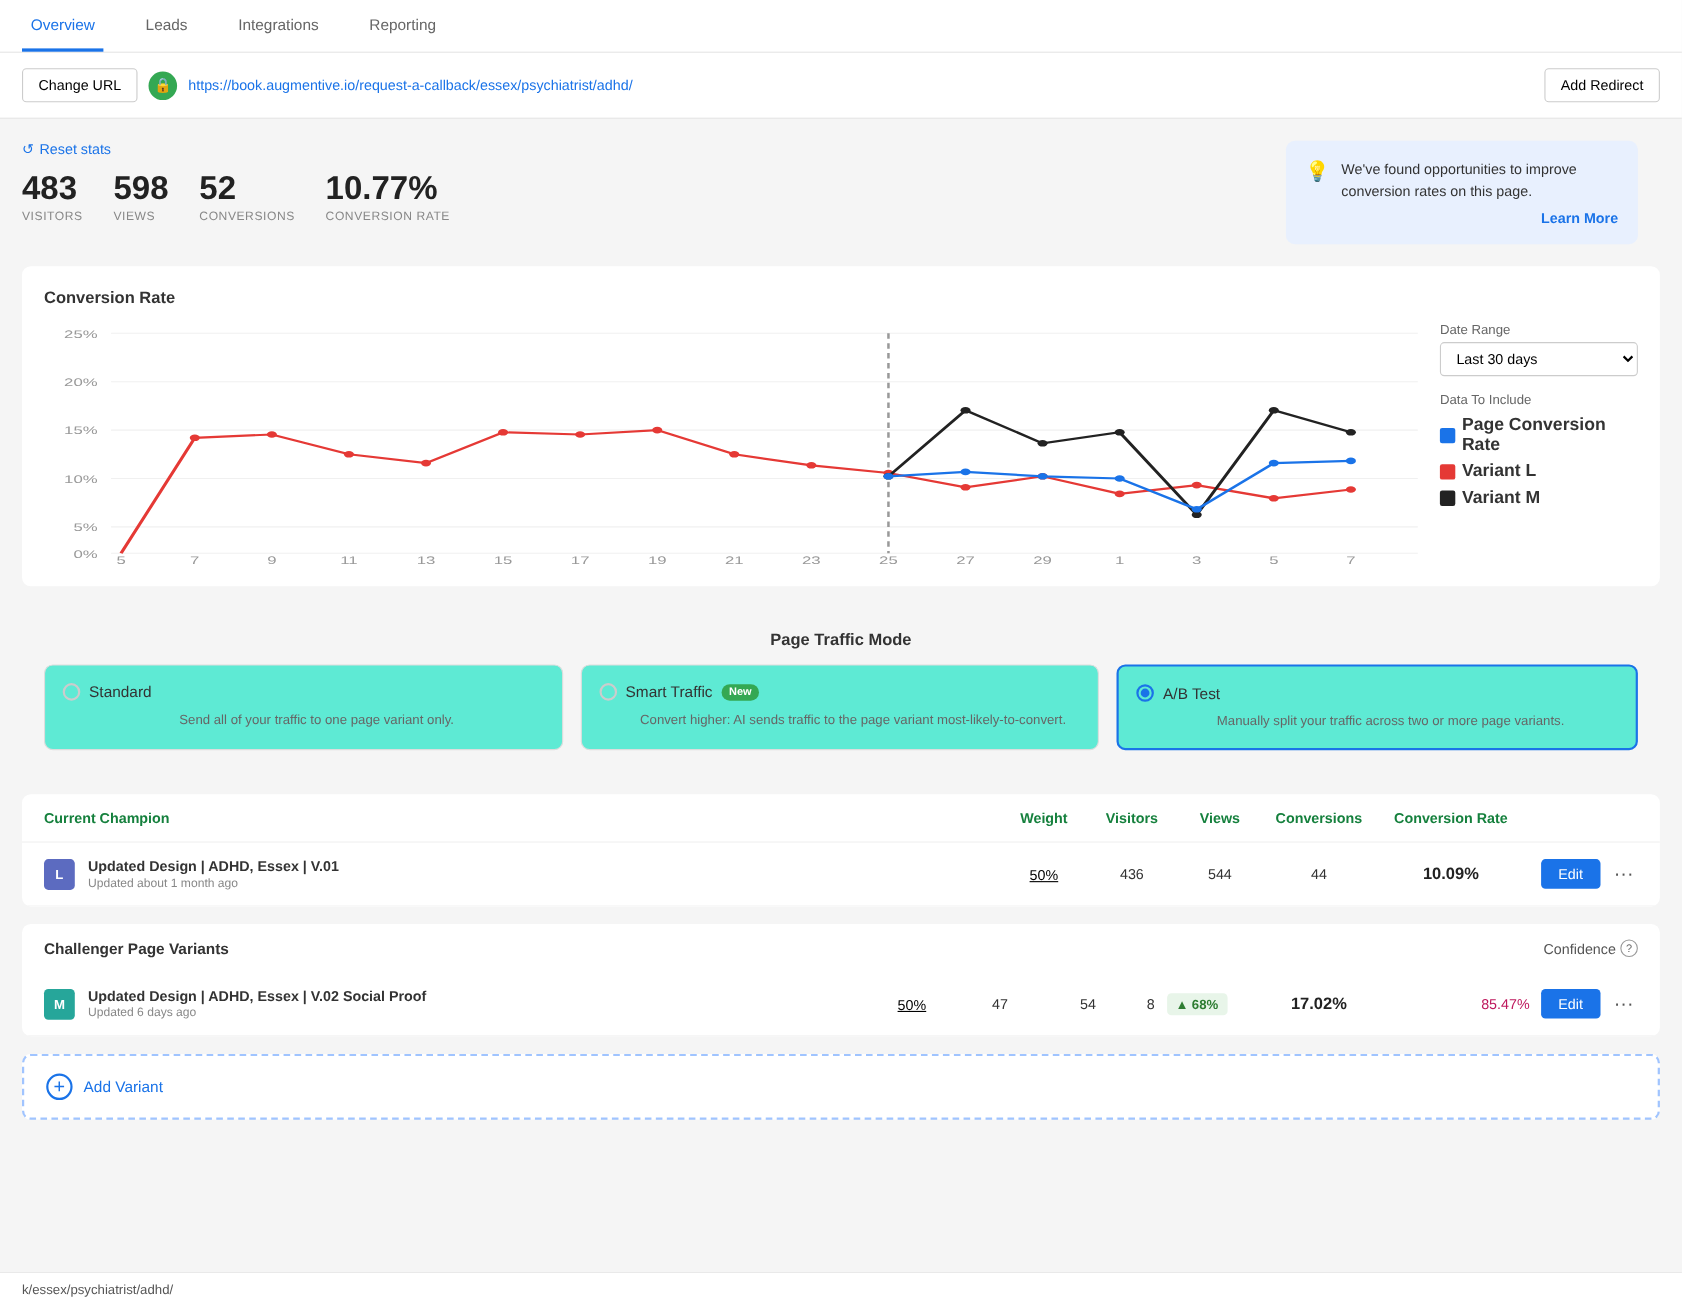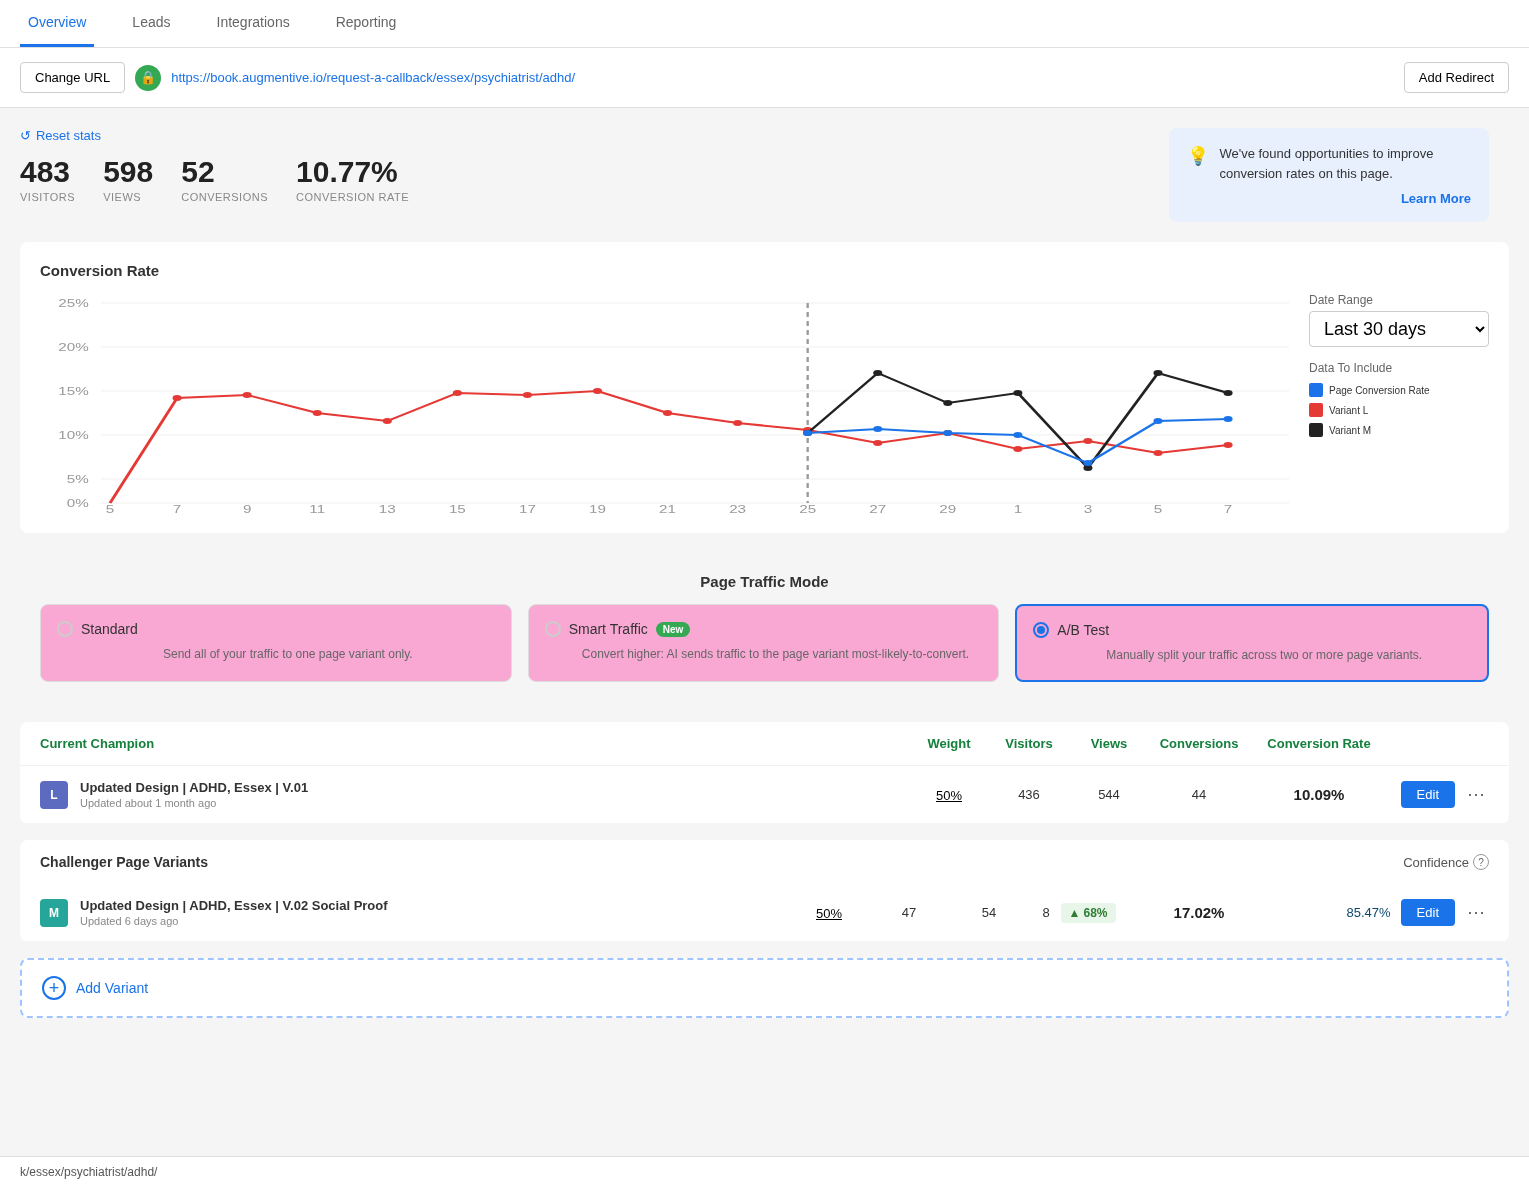--- a/index.html
+++ b/index.html
@@ -36,38 +36,38 @@
     .opp-text { font-size: 13px; color: #333; line-height: 1.5; }
     .learn-more-link { color: #1a73e8; font-weight: 600; font-size: 13px; cursor: pointer; display: block; text-align: right; margin-top: 8px; }
 
     
     .chart-section { background: #fff; border-radius: 8px; padding: 20px; margin-bottom: 20px; }
     .chart-title { font-size: 15px; font-weight: 600; margin-bottom: 14px; }
     .chart-container { display: flex; gap: 20px; }
     .chart-area { flex: 1; position: relative; height: 220px; }
     .chart-controls { width: 180px; flex-shrink: 0; }
     .date-range-label { font-size: 12px; color: #666; margin-bottom: 4px; }
-    .date-range-select { width: 100%; border: 1px solid #ccc; border-radius: 4px; padding: 6px 10px; font-size: 18px; background: #fff; cursor: pointer; }
+    .date-range-select { width: 100%; border: 1px solid #ccc; border-radius: 4px; padding: 6px 10px; font-size: 13px; background: #fff; cursor: pointer; }
     .data-include-label { font-size: 12px; color: #666; margin-top: 14px; margin-bottom: 8px; }
-    .legend-item { display: flex; align-items: center; gap: 6px; margin-bottom: 6px; font-size: 10px; }
+    .legend-item { display: flex; align-items: center; gap: 6px; margin-bottom: 6px; font-size: 16px; font-weight: bold; }
     .legend-checkbox { width: 14px; height: 14px; border-radius: 2px; flex-shrink: 0; }
     .legend-checkbox.blue { background: #1a73e8; }
     .legend-checkbox.red { background: #e53935; }
     .legend-checkbox.black { background: #222; }
 
     svg.chart { width: 100%; height: 220px; }
     .axis-label { font-size: 10px; fill: #999; }
     .grid-line { stroke: #f0f0f0; stroke-width: 1; }
     .dashed-line { stroke: #999; stroke-width: 1.5; stroke-dasharray: 5,4; }
 
     
     .traffic-section { background: #f5f5f5; padding: 20px; margin-bottom: 20px; text-align: center; }
     .section-title { font-size: 15px; font-weight: 600; margin-bottom: 14px; }
     .traffic-options { display: flex; gap: 16px; }
-    .traffic-card { background: #f9a8d4; border: 1px solid #ddd; border-radius: 8px; padding: 16px; flex: 1; cursor: pointer; }
+    .traffic-card { background: #5eead4; border: 1px solid #ddd; border-radius: 8px; padding: 16px; flex: 1; cursor: pointer; }
     .traffic-card.selected { border: 2px solid #1a73e8; }
     .traffic-card-header { display: flex; align-items: center; gap: 8px; margin-bottom: 8px; }
     .radio-dot { width: 16px; height: 16px; border-radius: 50%; border: 2px solid #ccc; flex-shrink: 0; display: flex; align-items: center; justify-content: center; }
     .radio-dot.selected { border-color: #1a73e8; }
     .radio-dot.selected::after { content: ''; width: 8px; height: 8px; background: #1a73e8; border-radius: 50%; }
     .traffic-card-label { font-size: 14px; font-weight: 500; }
     .new-badge { background: #34a853; color: #fff; font-size: 10px; padding: 2px 7px; border-radius: 10px; font-weight: 600; }
     .traffic-card-desc { font-size: 12px; color: #666; line-height: 1.5; padding-left: 24px; }
 
     
@@ -93,21 +93,21 @@
     .edit-btn { background: #1a73e8; color: #fff; border: none; border-radius: 4px; padding: 6px 16px; cursor: pointer; font-size: 13px; margin-right: 8px; }
     .more-btn { background: none; border: none; cursor: pointer; color: #555; font-size: 18px; padding: 0 4px; }
 
     
     .challenger-header { display: flex; justify-content: space-between; align-items: center; padding: 14px 20px; }
     .challenger-title { font-size: 14px; font-weight: 600; }
     .confidence-label { font-size: 13px; color: #555; display: flex; align-items: center; gap: 4px; }
     .help-icon { width: 16px; height: 16px; border-radius: 50%; border: 1px solid #999; display: inline-flex; align-items: center; justify-content: center; font-size: 10px; color: #666; cursor: pointer; }
 
     .uplift-badge { background: #e8f5e9; color: #2e7d32; font-size: 12px; padding: 3px 8px; border-radius: 4px; font-weight: 600; display: inline-flex; align-items: center; gap: 3px; }
-    .confidence-val { font-size: 13px; color: #0c4a6e; }
+    .confidence-val { font-size: 13px; color: #be185d; }
 
     
     .add-variant-row { background: #fff; border: 2px dashed #a0c4ff; border-radius: 8px; padding: 16px 20px; display: flex; align-items: center; gap: 10px; cursor: pointer; margin-top: 10px; }
     .add-icon { width: 24px; height: 24px; border-radius: 50%; border: 2px solid #1a73e8; color: #1a73e8; display: flex; align-items: center; justify-content: center; font-size: 18px; font-weight: 300; }
     .add-label { color: #1a73e8; font-size: 14px; font-weight: 500; }
 
     .status-bar { background: #fff; padding: 8px 20px; font-size: 12px; color: #555; border-top: 1px solid #e0e0e0; position: fixed; bottom: 0; left: 0; right: 0; }
   </style>
 </head>
 <body>

